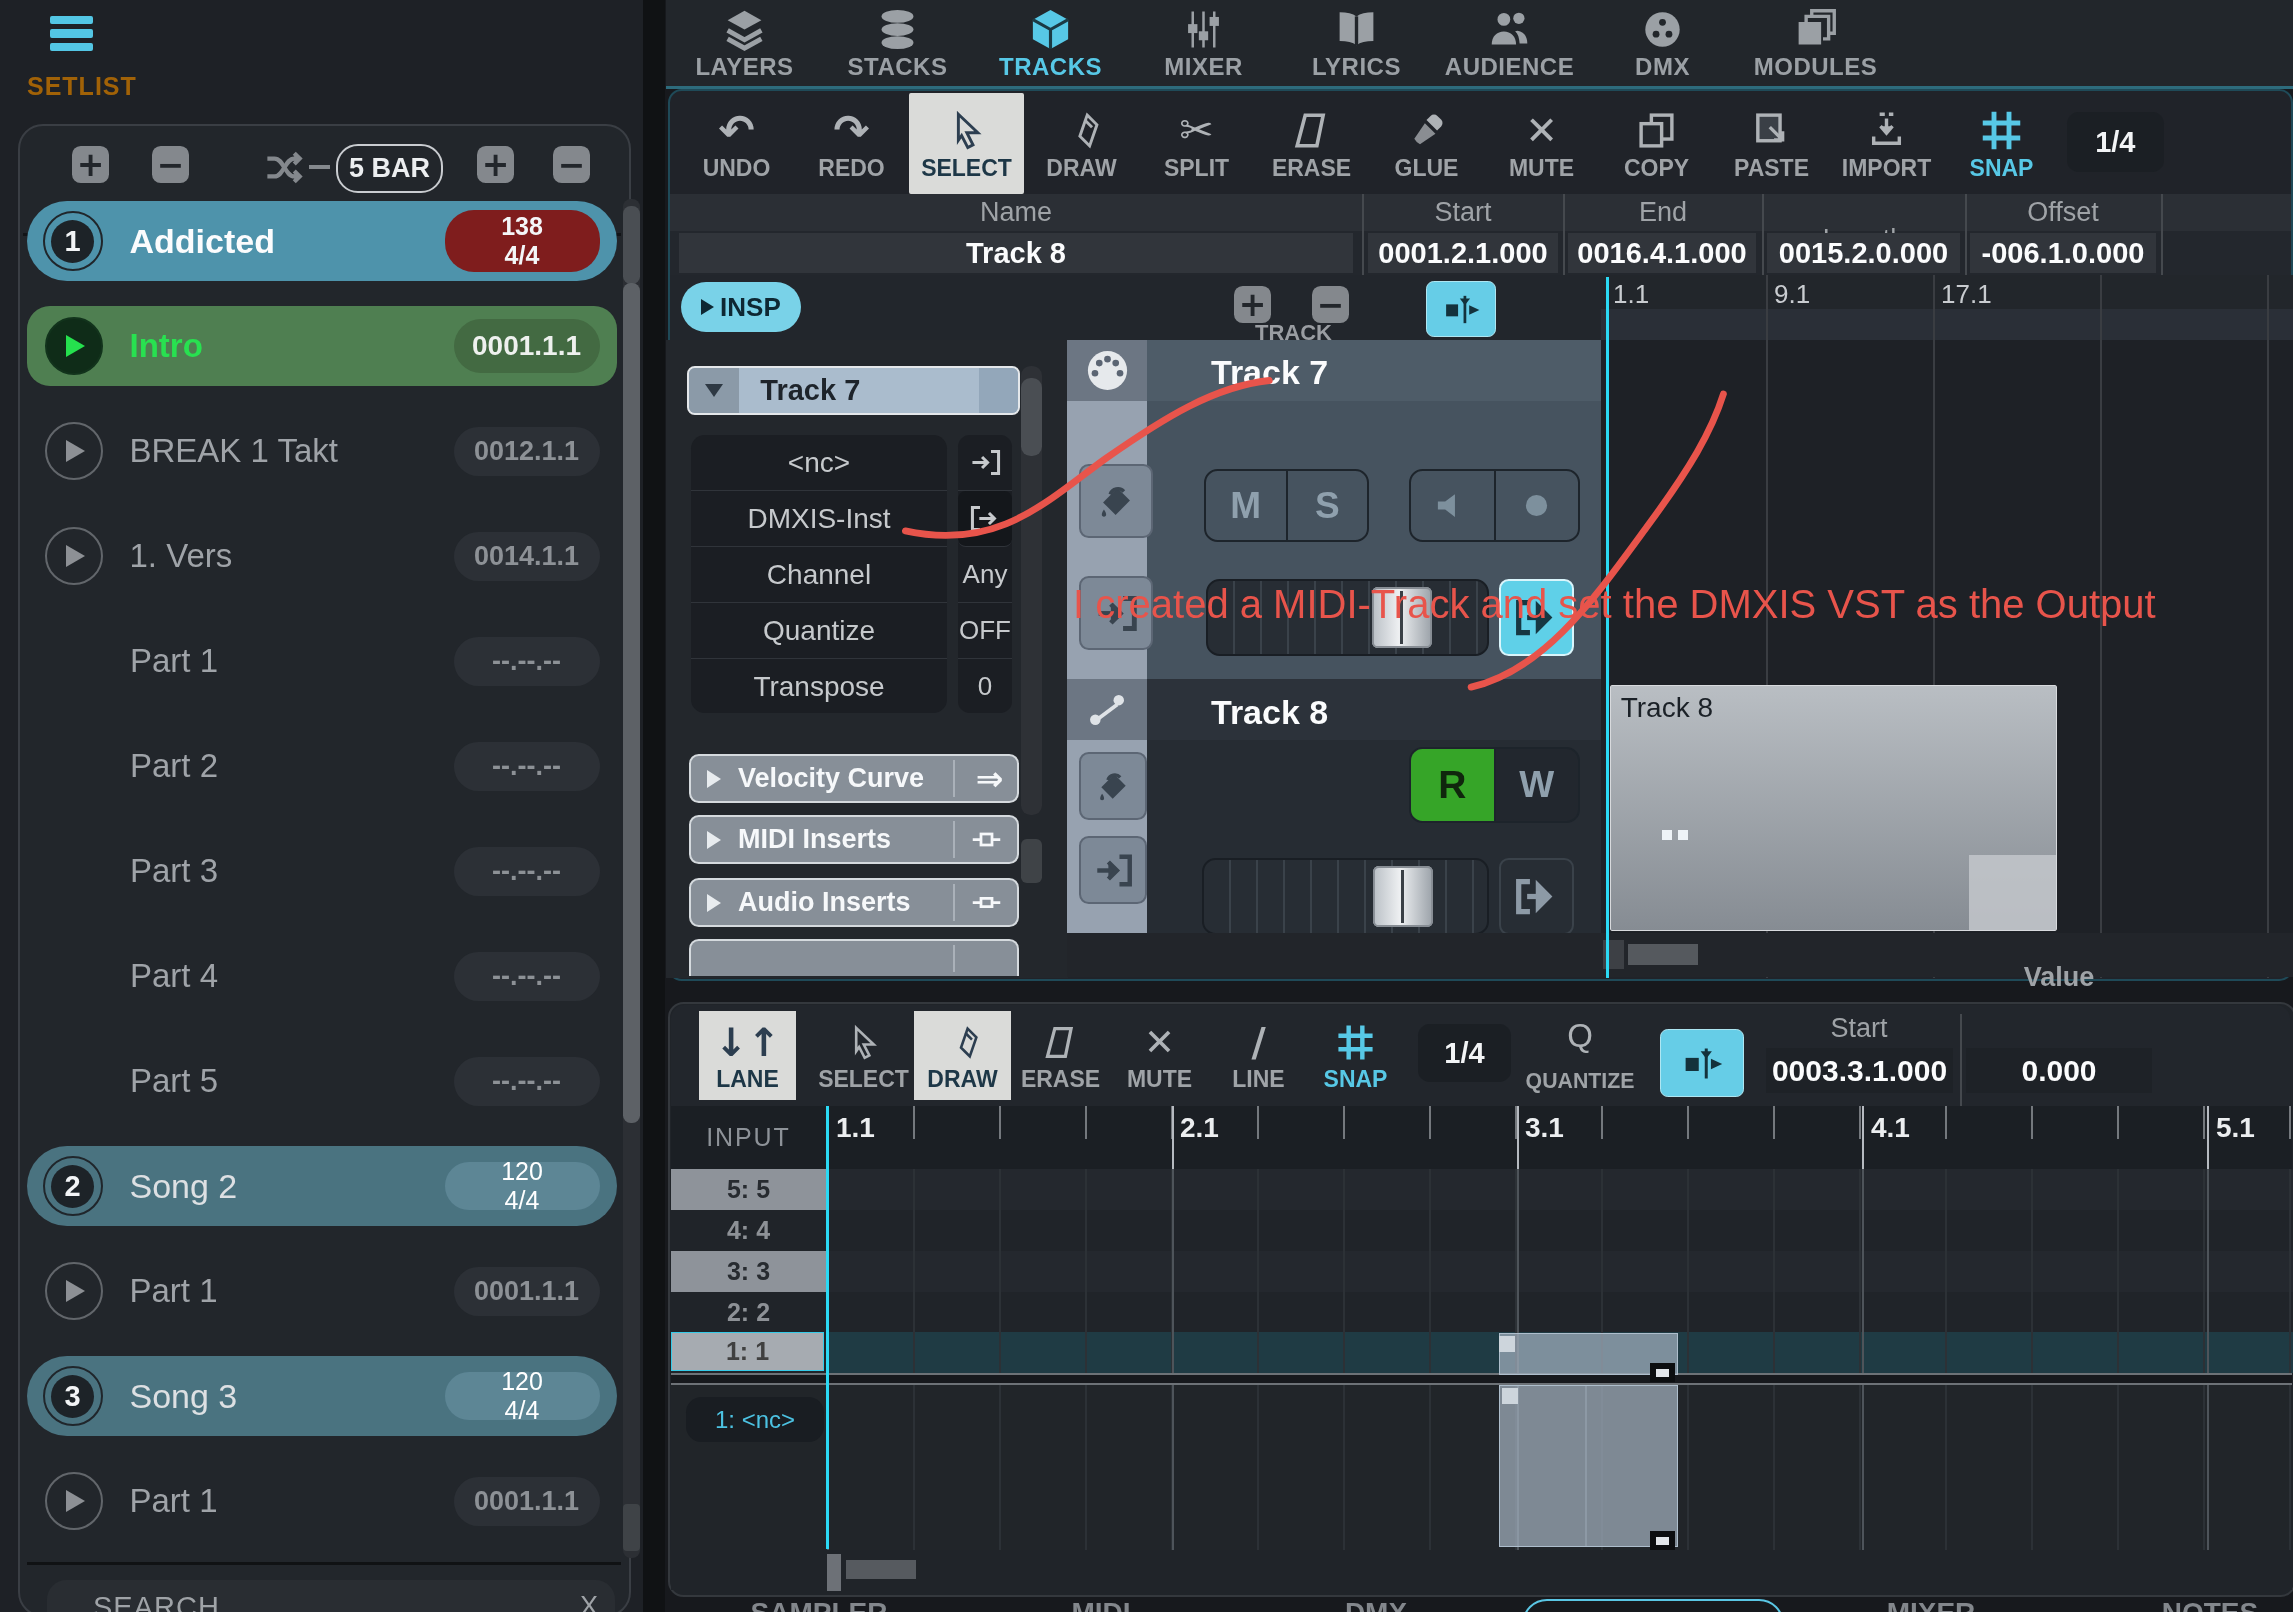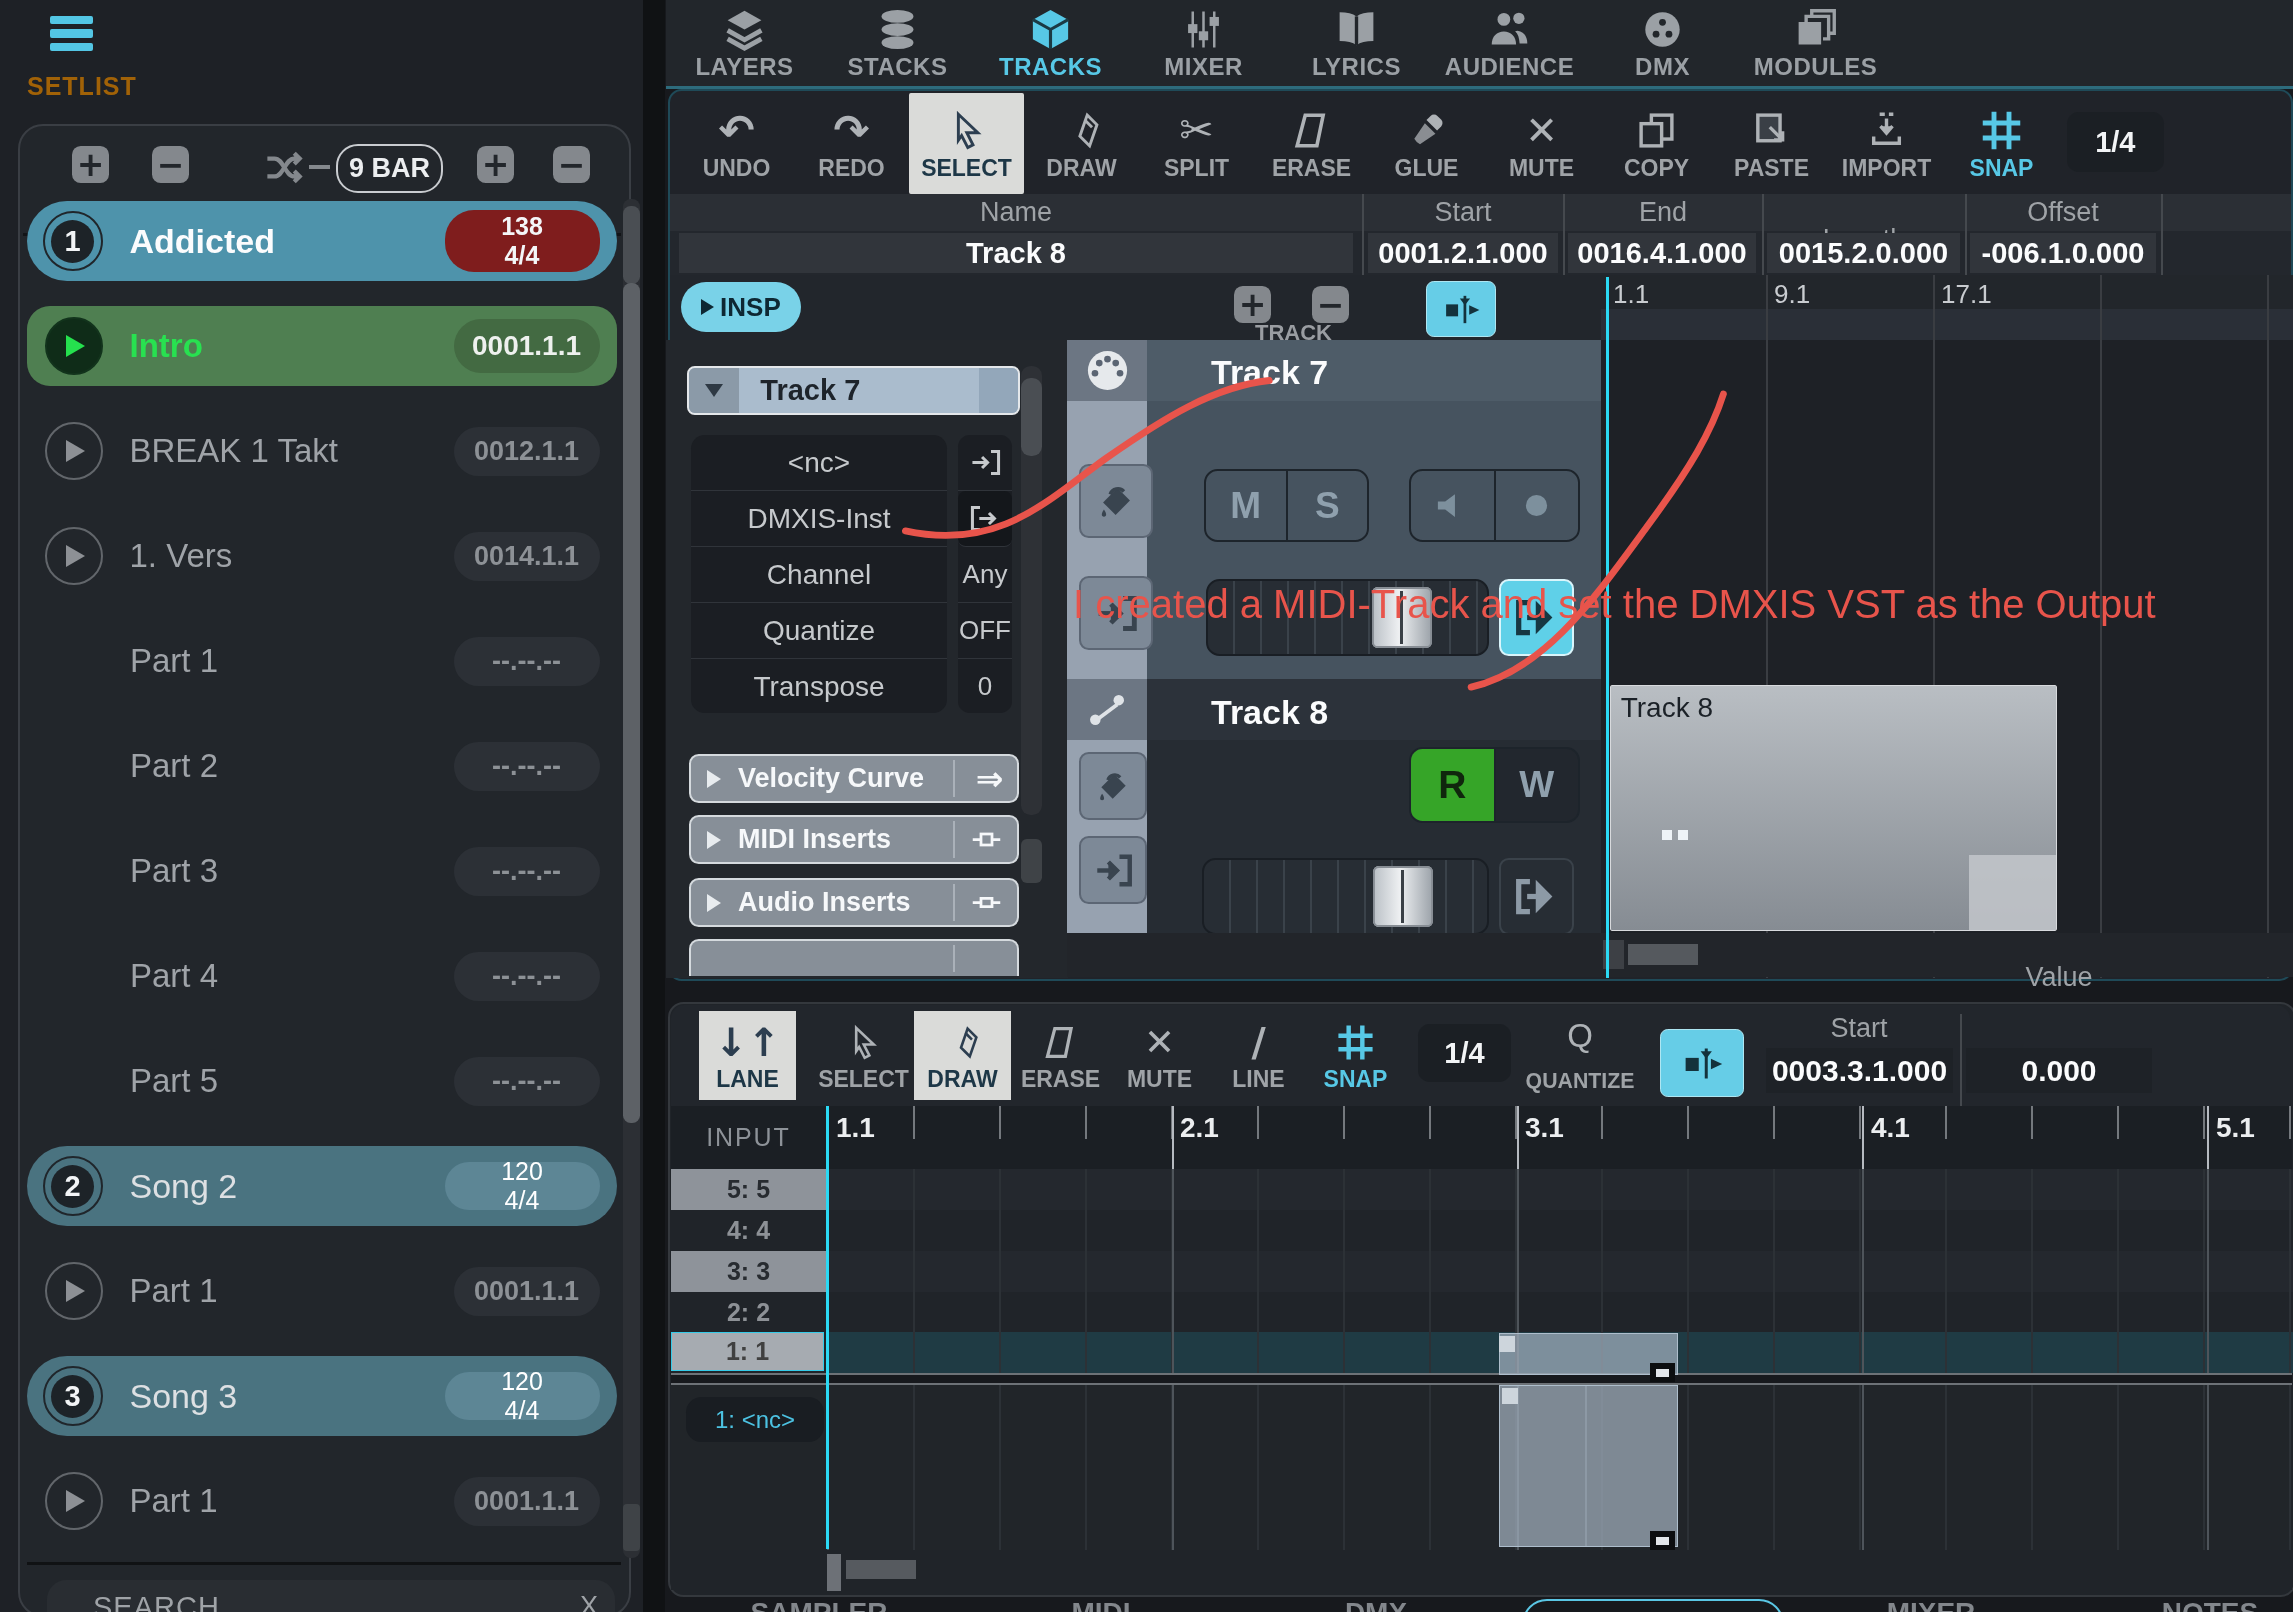--- a/index.html
+++ b/index.html
@@ -236,21 +236,21 @@
 
   <div class="abs" style="left:262px;top:146px;color:#84888d;">
     <svg width="43" height="43" viewBox="0 0 24 24" stroke="currentColor" stroke-width="2.4" fill="none">
       <path d="M3 7h4c5 0 6 10 11 10h3"></path>
         <path d="M3 17h4c5 0 6-10 11-10h3"></path>
       <path d="M18 4l3 3-3 3" fill="currentColor"></path>
         <path d="M18 14l3 3-3 3" fill="currentColor"></path>
     </svg>
   </div>
   <div class="abs" style="left:309px;top:165px;width:21.3px;height:3.9px;background:#84888d;"></div>
-  <div class="abs cc" id="onebar-pill" style="left:336px;top:144px;">9 BAR</div>
+  <div class="abs cc" id="onebar-pill" style="left:336px;top:144px;">5 BAR</div>
   <div class="abs hdr-lab" style="left:275px;top:196px;">FLEXLOOP</div>
 
   <div class="abs cc sq-btn" style="left:477px;top:146px;">
       <span class="uicon">+</span>
     </div>
   <div class="abs cc sq-btn" style="left:553px;top:146px;">
       <span class="uicon">−</span>
     </div>
   <div class="abs hdr-lab" style="left:507px;top:196px;">PART</div>
   <div class="abs" id="panel-divider"></div>
@@ -829,21 +829,21 @@
     <svg width="45" height="45" viewBox="0 0 24 24" fill="#14323c">
         <rect x="3" y="9" width="7" height="7"></rect>
         <path d="M13.2 4v16h1.6V4z"></path>
         <path d="M11 5.5h6L14 9.5z"></path>
         <path d="M16.5 9.5l6 2.8-6 2.8z"></path>
       </svg>
   </div>
   <div class="bt-lab" style="left:1859px;top:1013px;">Start</div>
   <div class="bt-box" style="left:1766px;top:1048px;width:187px;">0003.3.1.000</div>
   <div class="abs" style="left:1960px;top:1014px;width:1.9px;height:109px;background:#45494e;"></div>
-  <div class="bt-lab" style="left:2059px;top:962px;">Value</div>
+  <div class="bt-lab" style="left:2059px;top:962px;font-weight:bold;">Value</div>
   <div class="bt-box" style="left:1966px;top:1048px;width:186px;">0.000</div>
 
   <div class="abs" id="b-ruler"></div>
   <div class="abs" id="b-input">INPUT</div>
   <div class="abs" id="b-ticks"></div>
   <div class="abs" id="b-bars"></div>
   <div class="b-rlab" style="left:836px;">1.1</div>
   <div class="b-rlab" style="left:1180px;">2.1</div>
   <div class="b-rlab" style="left:1525px;">3.1</div>
   <div class="b-rlab" style="left:1871px;">4.1</div>

